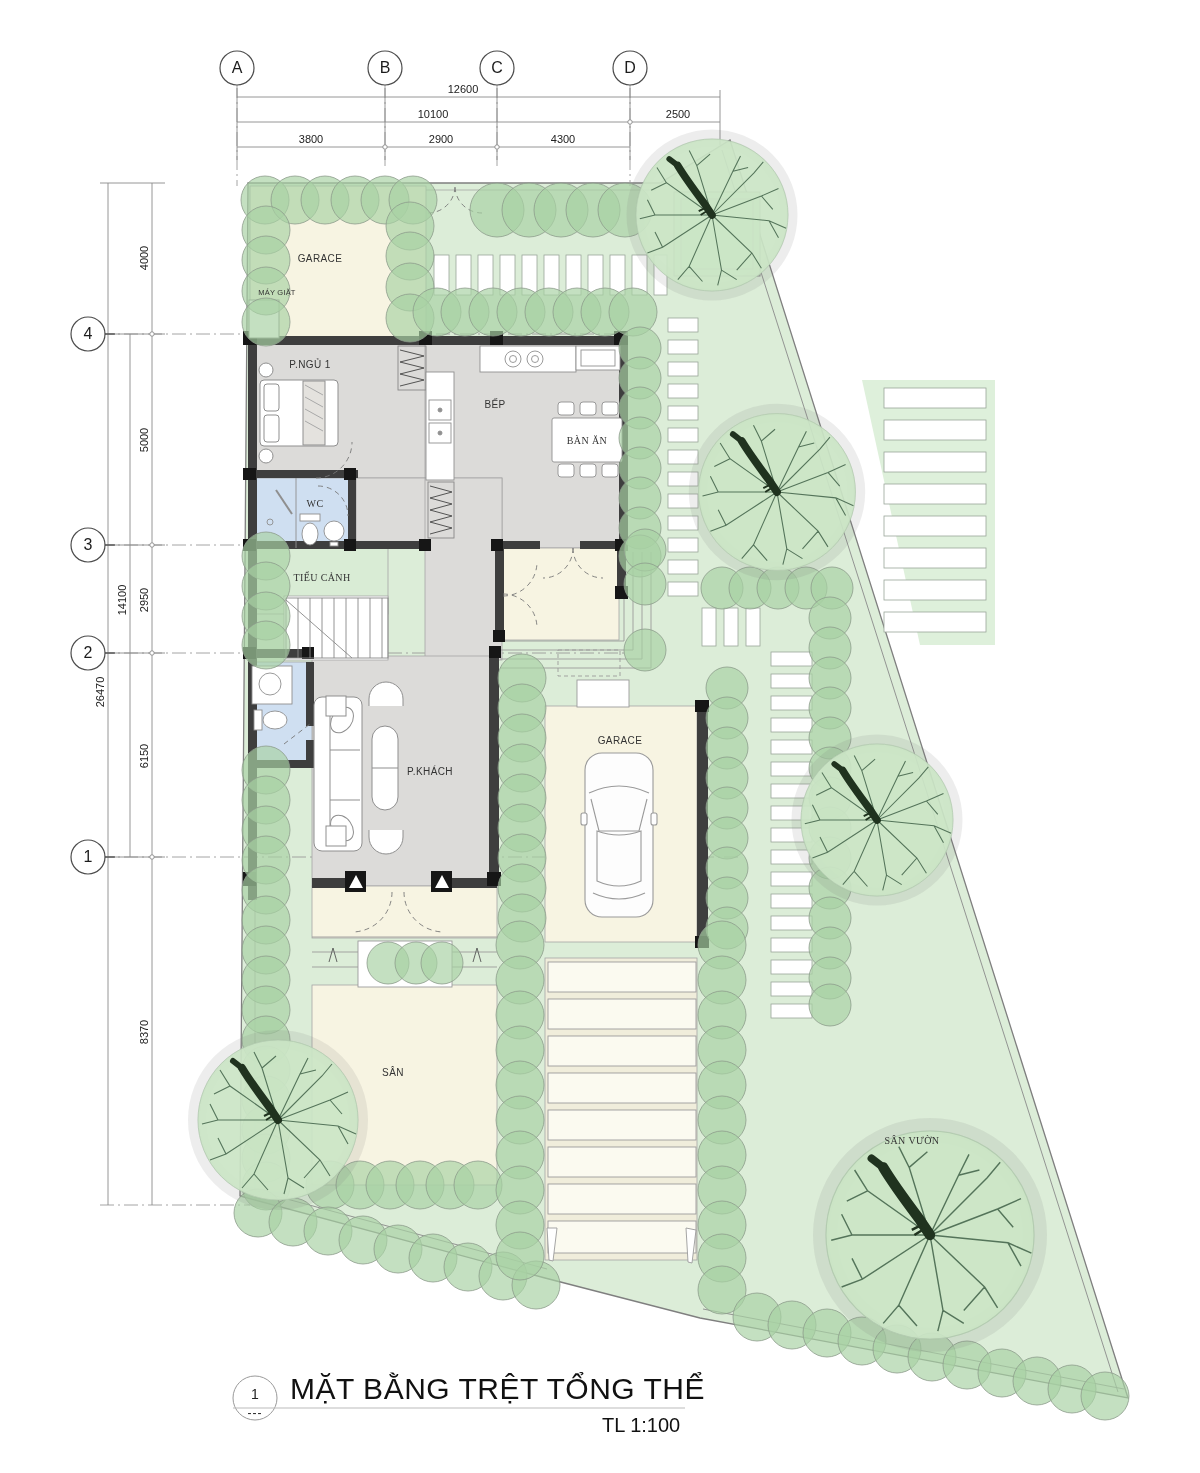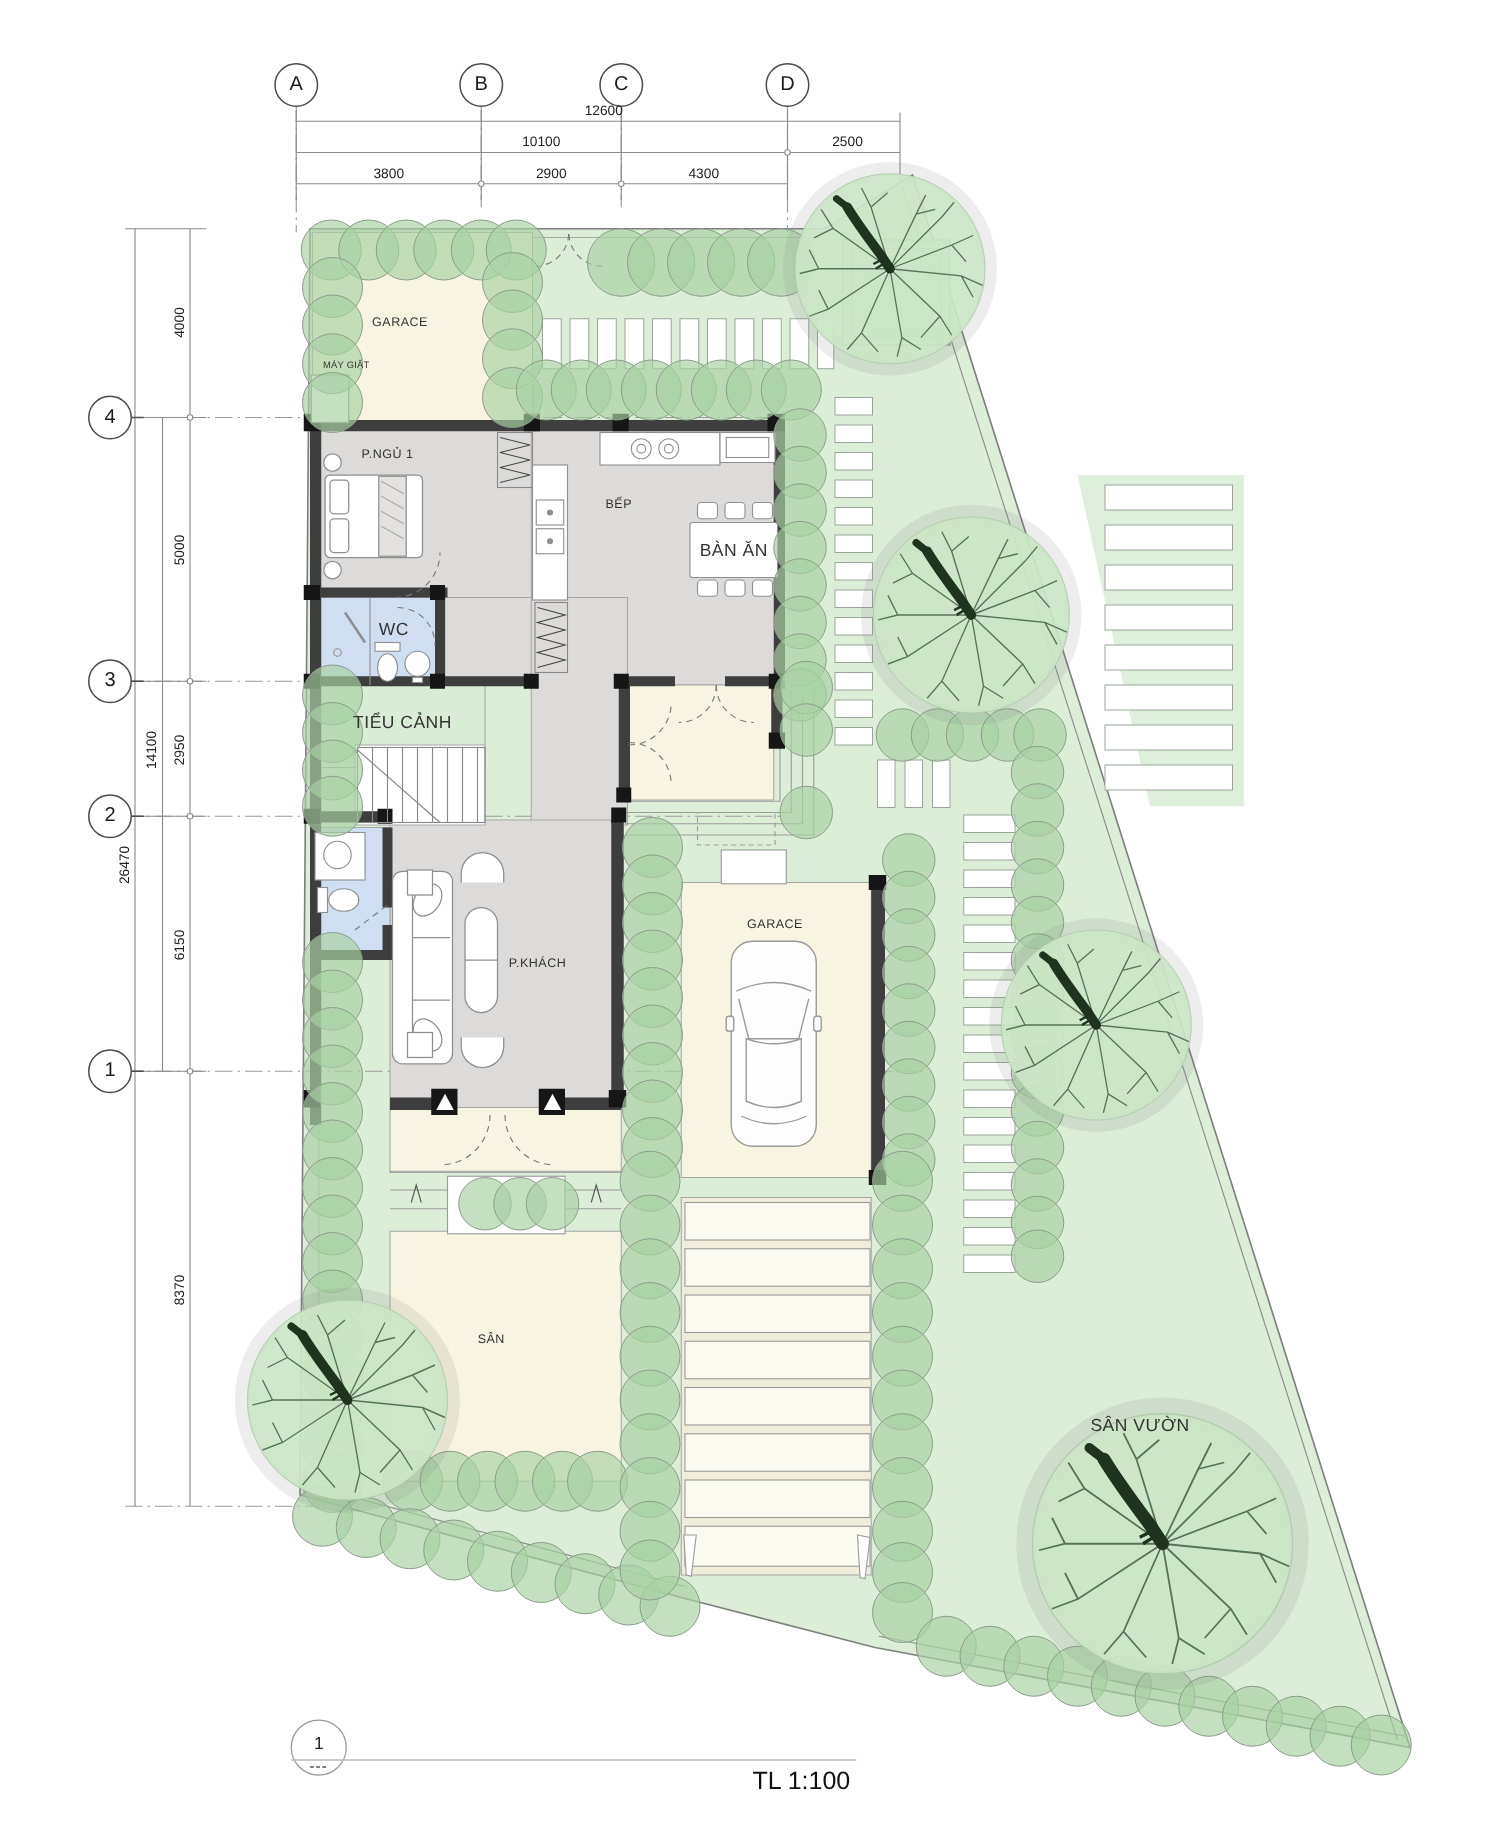--- a/index.html
+++ b/index.html
@@ -6,21 +6,21 @@
   #stage{position:relative;width:1200px;height:1473px;background:#ffffff;overflow:hidden;
          font-family:"Liberation Sans",sans-serif;}
   #plan-svg{position:absolute;left:0;top:0;}
   .lbl{position:absolute;transform:translate(-50%,-50%);color:#2e2e2e;white-space:nowrap;
        font-family:"Liberation Sans",sans-serif;letter-spacing:.4px;}
   .room{font-size:10px;color:#333;}
   .dim{font-size:11px;color:#222;letter-spacing:0;}
   .rot{transform:translate(-50%,-50%) rotate(-90deg);}
   .gridlbl{font-size:16px;color:#1c1c1c;letter-spacing:0;}
   .tiny{font-size:7.5px;letter-spacing:.2px;}
-  .small{font-size:14px;}
+  .small{font-size:10px;font-family:Liberation Serif, serif;}
   .title-text{position:absolute;font-size:30px;color:#111;letter-spacing:.5px;white-space:nowrap;}
   .scale-text{position:absolute;font-size:20px;color:#111;}
   .sheetno{position:absolute;transform:translate(-50%,-50%);font-size:14px;color:#222;}
   .sheetdash{position:absolute;transform:translate(-50%,-50%);font-size:12px;color:#222;letter-spacing:1px;}
 </style>
 </head>
 <body>
 
 <div id="stage">
 
@@ -542,21 +542,21 @@
 
 <span class="lbl gridlbl" style="left:237px;top:68px">A</span>
 <span class="lbl gridlbl" style="left:385px;top:68px">B</span>
 <span class="lbl gridlbl" style="left:497px;top:68px">C</span>
 <span class="lbl gridlbl" style="left:630px;top:68px">D</span>
 <span class="lbl gridlbl" style="left:88px;top:334px">4</span>
 <span class="lbl gridlbl" style="left:88px;top:545px">3</span>
 <span class="lbl gridlbl" style="left:88px;top:653px">2</span>
 <span class="lbl gridlbl" style="left:88px;top:857px">1</span>
 
-<span class="lbl dim" style="left:483px;top:89px">12600</span>
+<span class="lbl dim" style="left:463px;top:89px">12600</span>
 <span class="lbl dim" style="left:433px;top:114px">10100</span>
 <span class="lbl dim" style="left:678px;top:114px">2500</span>
 <span class="lbl dim" style="left:311px;top:139px">3800</span>
 <span class="lbl dim" style="left:441px;top:139px">2900</span>
 <span class="lbl dim" style="left:563px;top:139px">4300</span>
 
 <span class="lbl dim rot" style="left:100px;top:692px">26470</span>
 <span class="lbl dim rot" style="left:122px;top:600px">14100</span>
 <span class="lbl dim rot" style="left:144px;top:258px">4000</span>
 <span class="lbl dim rot" style="left:144px;top:440px">5000</span>
@@ -571,15 +571,16 @@
 <span class="lbl room small" style="left:587px;top:440px">BÀN ĂN</span>
 <span class="lbl room small" style="left:315px;top:503px">WC</span>
 <span class="lbl room small" style="left:322px;top:577px">TIỂU CẢNH</span>
 <span class="lbl room" style="left:430px;top:771px">P.KHÁCH</span>
 <span class="lbl room" style="left:620px;top:740px">GARACE</span>
 <span class="lbl room" style="left:393px;top:1072px">SÂN</span>
 <span class="lbl room small" style="left:912px;top:1140px">SÂN VƯỜN</span>
 
 <span class="sheetno" style="left:255px;top:1394px">1</span>
 <span class="sheetdash" style="left:255px;top:1413px">---</span>
+<span class="title-text" style="left:290px;top:1372px">MẶT BẰNG TRỆT TỔNG THỂ</span>
 <span class="scale-text" style="left:602px;top:1414px">TL 1:100</span>
 
 </div>
 
 </body></html>

